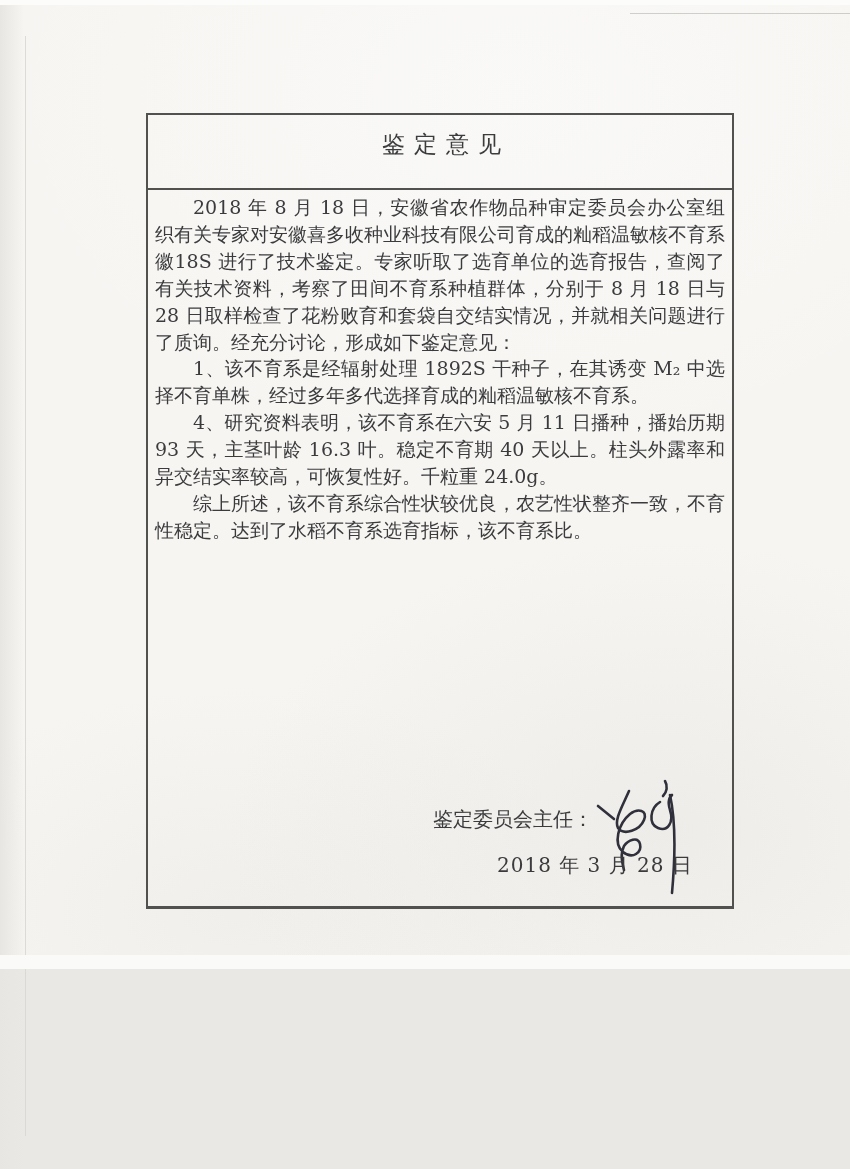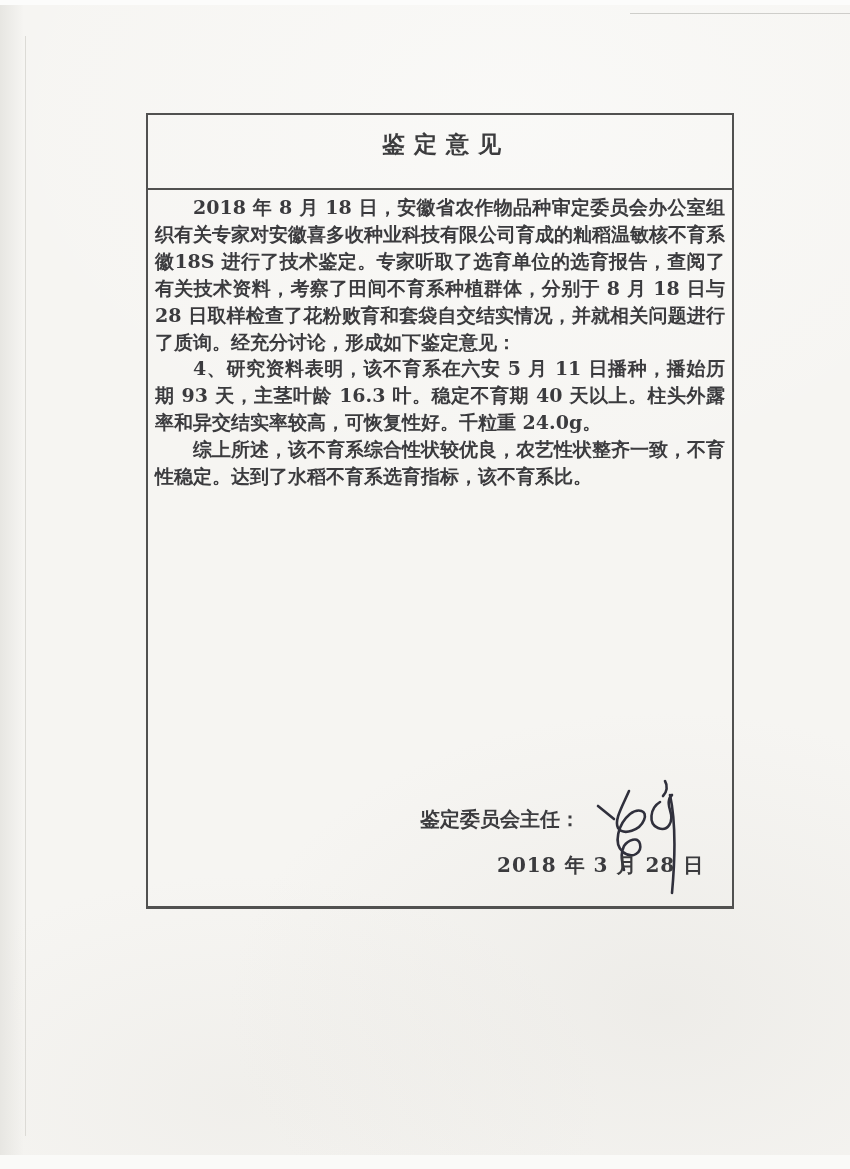--- a/index.html
+++ b/index.html
@@ -3,27 +3,26 @@
 <meta charset="utf-8">
 <style>
   html,body{margin:0;padding:0;}
   body{
     width:850px;height:1169px;
     font-family:"DejaVu Serif","Liberation Serif",serif;
     background:#e9e8e5;
     overflow:hidden;
   }
   .page{
-    position:relative;width:850px;height:1169px;
+    position:relative;width:850px;height:969px;
     background:
       radial-gradient(620px 420px at 78% 86%, rgba(224,222,217,.38), transparent 70%),
       radial-gradient(520px 320px at 28% 94%, rgba(228,226,221,.32), transparent 70%),
       radial-gradient(700px 500px at 60% 10%, rgba(252,252,251,.55), transparent 75%),
       #f6f5f2;
-    font-weight: bold;
   }
   
   .edge-left-band{position:absolute;left:0;top:0;width:24px;height:1169px;
     background:linear-gradient(90deg,#e7e6e2,rgba(246,245,242,0));}
   .edge-left-line{position:absolute;left:25px;top:36px;width:1px;height:1100px;
     background:#d7d6d1;opacity:.85;}
   .edge-top-strip{position:absolute;left:0;top:0;width:850px;height:5px;background:#fcfcfb;}
   .edge-top-line{position:absolute;left:630px;top:13px;width:220px;height:1px;background:#c3c3bf;opacity:.8;}
   .edge-bottom-strip{position:absolute;left:0;bottom:0;width:850px;height:14px;background:#fafaf8;}
 
@@ -45,21 +44,21 @@
   .body-cell{
     position:relative;
     padding:4px 7px 0 7px;
     color:#3b3b3e;
     font-size:19px;line-height:26.9px;
     text-align:justify;
   }
   .para{margin:0;text-indent:2em;}
 
   .sig-label{
-    position:absolute;left:272px;top:691px;
+    position:absolute;left:285px;top:691px;
     font-size:20px;color:#3b3b3e;white-space:nowrap;
   }
   .sig-svg{position:absolute;left:430px;top:659px;}
   .sig-date{
     position:absolute;left:349px;top:737px;
     font-size:20px;color:#3b3b3e;white-space:nowrap;letter-spacing:1px;
   }
 </style>
 </head>
 <body>
@@ -73,20 +72,21 @@
   <div class="edge-bottom-strip"></div>
 
   <div class="doc-box">
 
     <div class="title-cell">
       <span class="doc-title">鉴定意见</span>
     </div>
 
     <div class="body-cell">
       <p class="para">2018 年 8 月 18 日，安徽省农作物品种审定委员会办公室组织有关专家对安徽喜多收种业科技有限公司育成的籼稻温敏核不育系徽18S 进行了技术鉴定。专家听取了选育单位的选育报告，查阅了有关技术资料，考察了田间不育系种植群体，分别于 8 月 18 日与 28 日取样检查了花粉败育和套袋自交结实情况，并就相关问题进行了质询。经充分讨论，形成如下鉴定意见：</p>
+      <p class="para">1、该不育系是经辐射处理 1892S 干种子，在其诱变 M₂ 中选择不育单株，经过多年多代选择育成的籼稻温敏核不育系。</p>
       <p class="para">4、研究资料表明，该不育系在六安 5 月 11 日播种，播始历期 93 天，主茎叶龄 16.3 叶。稳定不育期 40 天以上。柱头外露率和异交结实率较高，可恢复性好。千粒重 24.0g。</p>
       <p class="para">综上所述，该不育系综合性状较优良，农艺性状整齐一致，不育性稳定。达到了水稻不育系选育指标，该不育系比。</p>
     </div>
 
     <span class="sig-label">鉴定委员会主任：</span>
 
     <svg class="sig-svg" width="100" height="128" viewBox="0 0 100 128">
       <g fill="none" stroke="#30303c" stroke-width="2.6" stroke-linecap="round" stroke-linejoin="round">
         <path d="M20,32 C25,36 31,41 36,45"></path>
         <path d="M51,17 C44,33 36,46 40,54 C46,62 62,56 66,46 C70,36 60,34 52,40 C40,50 35,70 45,78 C55,86 64,78 62,70 C60,62 50,66 46,72 C42,80 44,88 46,96"></path>

